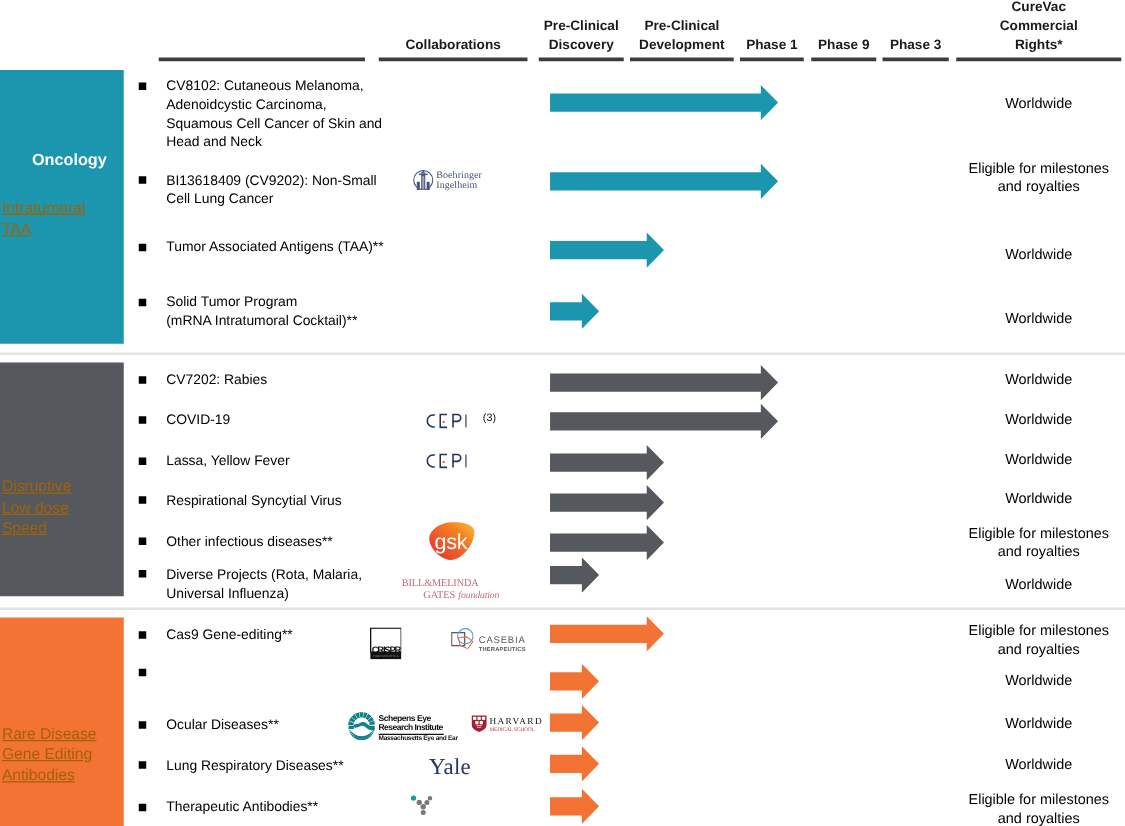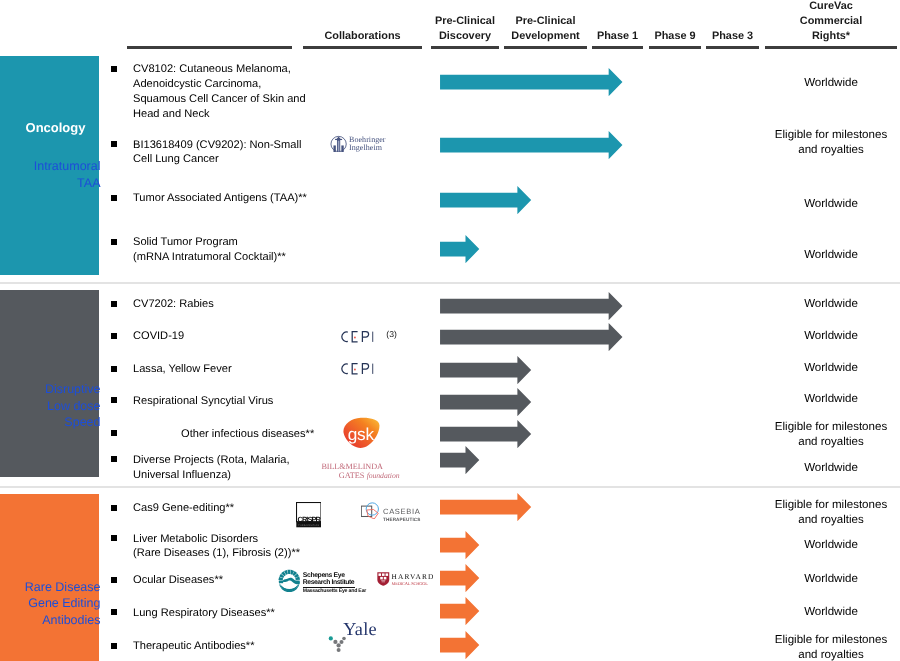--- a/index.html
+++ b/index.html
@@ -12,22 +12,22 @@
          -webkit-font-smoothing:antialiased;will-change:transform;transform:translateZ(0);}
   svg text{-webkit-font-smoothing:antialiased;}
   .hdr{position:absolute;font-weight:bold;font-size:10.9px;line-height:15px;
        text-align:center;color:#1a1a1a;white-space:pre-line;}
   .hdrline{position:absolute;height:2.2px;background:#3d3d3d;top:46.4px;}
   .secbox{position:absolute;left:0;width:99px;color:#ffffff;text-align:center;}
   
   .sectitle{position:absolute;left:6px;width:99px;color:#ffffff;font-weight:bold;font-size:13px;
             line-height:16.5px;white-space:pre-line;text-align:center;}
   
-  .secsub{position:absolute;left:1.5px;width:99px;color:#1d4ed8;font-size:12.5px;line-height:16.5px;
-          white-space:pre-line;text-align:right;}
+  .secsub{position:absolute;left:1.5px;width:99px;color:#a16207;font-size:12.5px;line-height:16.5px;
+          white-space:pre-line;text-align:left;text-decoration:underline;}
   .bullet{position:absolute;width:6px;height:6px;background:#000;left:111px;}
   .prog{position:absolute;left:133px;font-size:11.1px;line-height:14.9px;
         color:#000;white-space:pre-line;}
   .rights{position:absolute;left:765px;width:132px;font-size:11.55px;
           line-height:15.4px;text-align:center;color:#000;white-space:pre-line;}
   .sep{position:absolute;height:2px;background:#e3e3e3;left:0;width:900px;}
   .arrow{position:absolute;left:440px;}
   .logo{position:absolute;}
 </style>
 </head>
@@ -115,43 +115,41 @@
     <svg width="92.19999999999999" height="28.2" viewBox="0 0 92.19999999999999 28.2" class="arrow" style="top: 355.6px;">
       <path d="M0 6.8 L77.39999999999999 6.8 L77.39999999999999 0 L91.19999999999999 14.1 L77.39999999999999 28.2 L77.39999999999999 21.4 L0 21.4 Z" fill="#55595E"></path>
     </svg>
   <div class="bullet" style="top: 397.3px;"></div>
   <div class="prog" style="top: 393.8px;">Respirational Syncytial Virus</div>
   <div class="rights" style="top: 391.5px;">Worldwide</div>
     <svg width="92.19999999999999" height="28.2" viewBox="0 0 92.19999999999999 28.2" class="arrow" style="top: 387.5px;">
       <path d="M0 6.8 L77.39999999999999 6.8 L77.39999999999999 0 L91.19999999999999 14.1 L77.39999999999999 28.2 L77.39999999999999 21.4 L0 21.4 Z" fill="#55595E"></path>
     </svg>
   <div class="bullet" style="top: 430.2px;"></div>
-  <div class="prog" style="top: 426.7px; margin-left: 48px;">Other infectious diseases**</div>
+  <div class="prog" style="top: 426.7px;">Other infectious diseases**</div>
   <div class="rights" style="top: 420px;">Eligible for milestones
 and royalties</div>
     <svg width="92.19999999999999" height="28.2" viewBox="0 0 92.19999999999999 28.2" class="arrow" style="top: 419.5px;">
       <path d="M0 6.8 L77.39999999999999 6.8 L77.39999999999999 0 L91.19999999999999 14.1 L77.39999999999999 28.2 L77.39999999999999 21.4 L0 21.4 Z" fill="#55595E"></path>
     </svg>
   <div class="bullet" style="top: 456.1px;"></div>
   <div class="prog" style="top: 452.6px;">Diverse Projects (Rota, Malaria,
 Universal Influenza)</div>
   <div class="rights" style="top: 460.5px;">Worldwide</div>
     <svg width="40.30000000000001" height="28.2" viewBox="0 0 40.30000000000001 28.2" class="arrow" style="top: 446px;">
       <path d="M0 6.8 L25.50000000000001 6.8 L25.50000000000001 0 L39.30000000000001 14.1 L25.50000000000001 28.2 L25.50000000000001 21.4 L0 21.4 Z" fill="#55595E"></path>
     </svg>
   <div class="bullet" style="top: 504.7px;"></div>
   <div class="prog" style="top: 501.2px;">Cas9 Gene-editing**</div>
   <div class="rights" style="top: 498px;">Eligible for milestones
 and royalties</div>
     <svg width="92.19999999999999" height="28.2" viewBox="0 0 92.19999999999999 28.2" class="arrow" style="top: 493.3px;">
       <path d="M0 6.8 L77.39999999999999 6.8 L77.39999999999999 0 L91.19999999999999 14.1 L77.39999999999999 28.2 L77.39999999999999 21.4 L0 21.4 Z" fill="#F37334"></path>
     </svg>
   <div class="bullet" style="top: 535px;"></div>
-  <div class="prog" style="top: 531.5px;">Liver Metabolic Disorders
-(Rare Diseases (1), Fibrosis (2))**</div>
   <div class="rights" style="top: 538px;">Worldwide</div>
     <svg width="40.30000000000001" height="28.2" viewBox="0 0 40.30000000000001 28.2" class="arrow" style="top: 530.8px;">
       <path d="M0 6.8 L25.50000000000001 6.8 L25.50000000000001 0 L39.30000000000001 14.1 L25.50000000000001 28.2 L25.50000000000001 21.4 L0 21.4 Z" fill="#F37334"></path>
     </svg>
   <div class="bullet" style="top: 576.5px;"></div>
   <div class="prog" style="top: 573px;">Ocular Diseases**</div>
   <div class="rights" style="top: 572px;">Worldwide</div>
     <svg width="40.30000000000001" height="28.2" viewBox="0 0 40.30000000000001 28.2" class="arrow" style="top: 564.2px;">
       <path d="M0 6.8 L25.50000000000001 6.8 L25.50000000000001 0 L39.30000000000001 14.1 L25.50000000000001 28.2 L25.50000000000001 21.4 L0 21.4 Z" fill="#F37334"></path>
     </svg>
@@ -270,21 +268,21 @@
           <path d="M12 24 L24 24"></path>
           <path d="M13 28 L23 28"></path>
         </g>
       </svg></div>
   <div class="logo" style="left: 391.5px; top: 572.7px;">
       <div style="font-family:'Liberation Serif',serif;">
         <div style="font-size:7.4px;letter-spacing:1.13px;color:#111;line-height:7.4px;">HARVARD</div>
         <div style="font-size:4.4px;letter-spacing:-0.16px;color:#C0424C;margin-top:1.3px;line-height:5.1px;">MEDICAL SCHOOL</div>
       </div>
     </div>
-  <div class="logo" style="left: 343.3px; top: 602.8px; margin-top: 16px;">
+  <div class="logo" style="left: 343.3px; top: 602.8px;">
       <div style="font-family:'Liberation Serif',serif;font-size:18.3px;color:#24356B;letter-spacing:0.2px;">Yale</div>
     </div>
   <div class="logo" style="left: 327.5px; top: 636.2px; width: 18px; height: 15.5px;"><svg width="18" height="15.5" viewBox="0 0 36 31">
         <g fill="#76787B">
           <circle cx="14.8" cy="11.8" r="4.2"></circle>
           <circle cx="27" cy="11.8" r="4.0"></circle>
           <circle cx="21.2" cy="18.8" r="4.3"></circle>
           <circle cx="21.2" cy="28.0" r="4.0"></circle>
           <circle cx="32.0" cy="5.0" r="3.6"></circle>
         </g>

